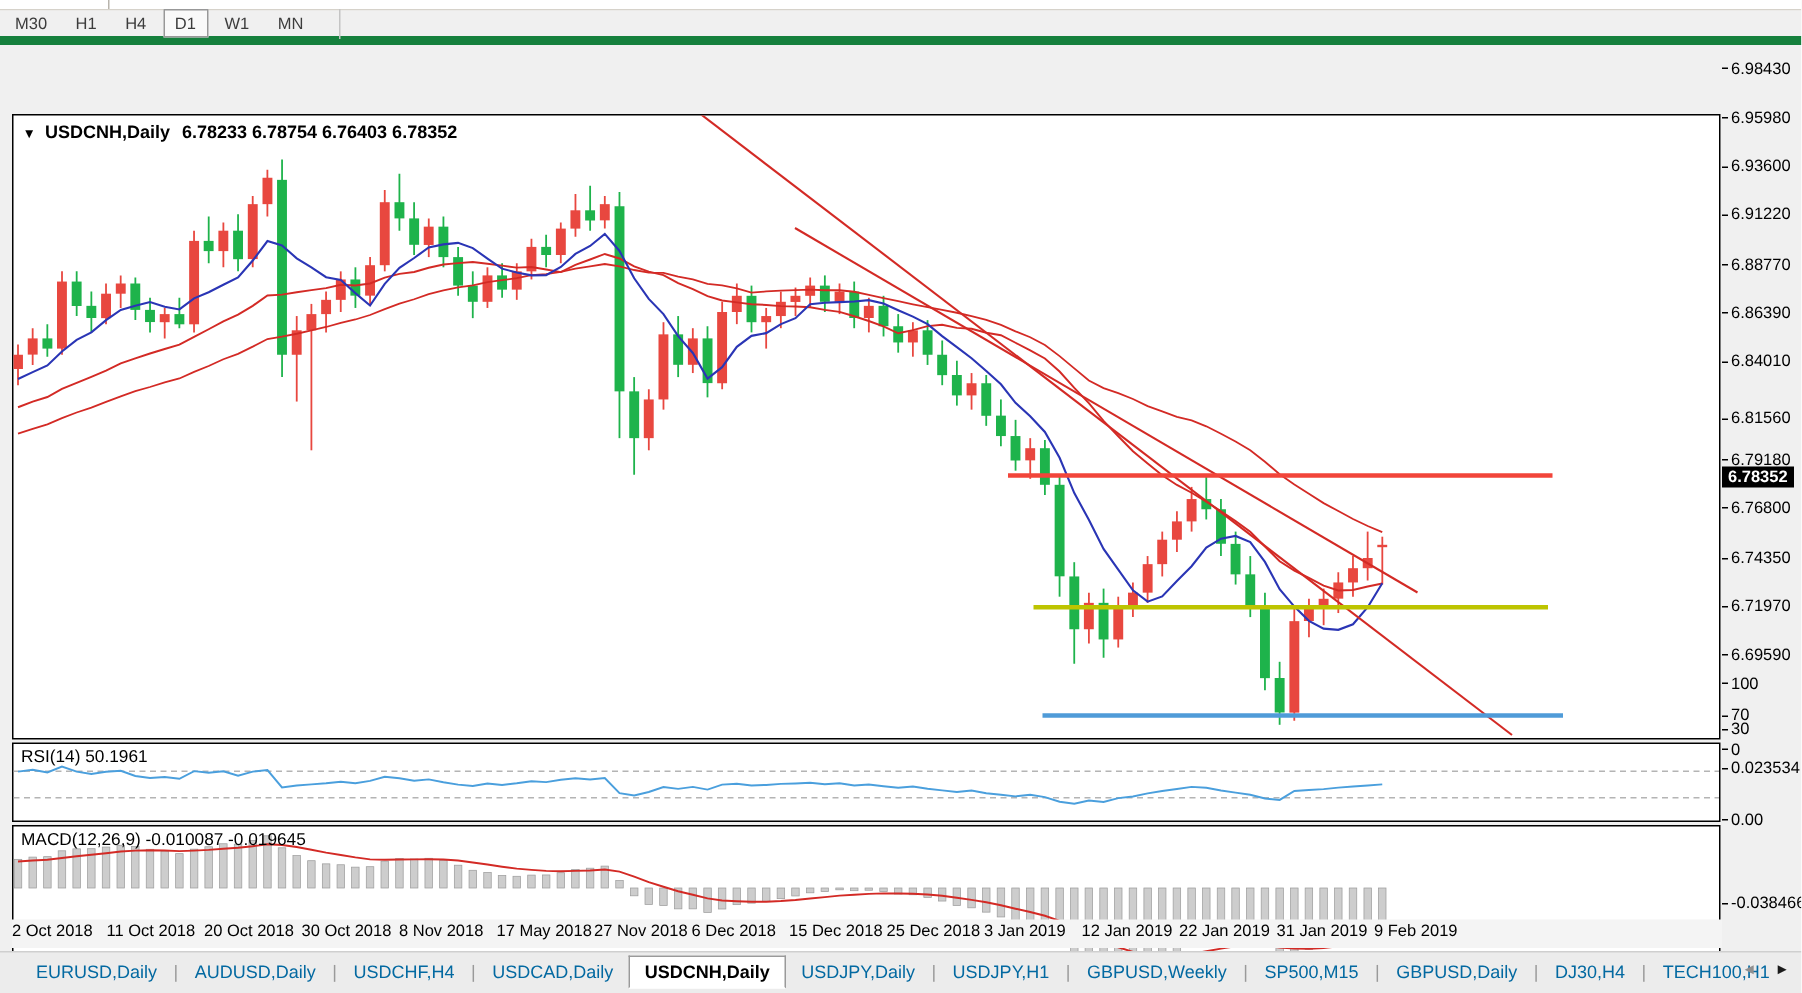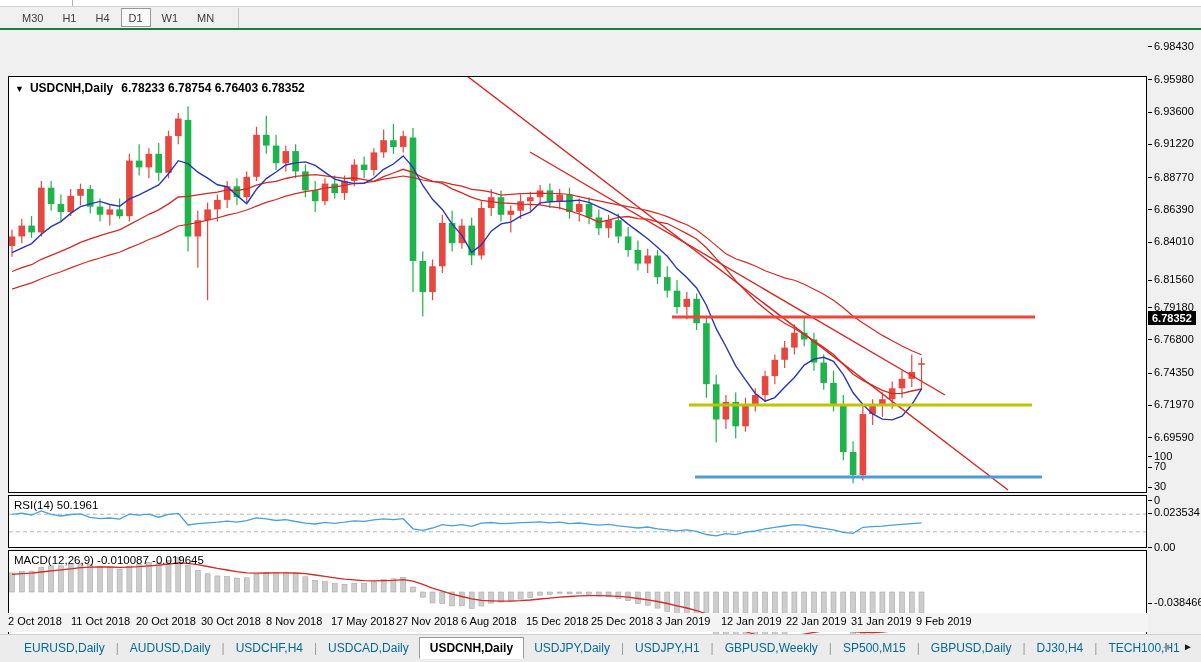--- a/index.html
+++ b/index.html
@@ -1,21 +1,21 @@
 <!DOCTYPE html>
 <html><head>
 <meta charset="utf-8">
 <style>
   html,body{margin:0;padding:0;background:#fff;}
   .app{position:relative;width:1201px;height:662px;background:#f0f0f0;overflow:hidden;
        font-family:"Liberation Sans",sans-serif;-webkit-font-smoothing:antialiased;}
   .menustrip{position:absolute;left:0;top:0;width:1201px;height:6px;background:#ffffff;border-bottom:1px solid #d6d2ca;}
   .menustrip .mdiv{position:absolute;left:72px;top:0;width:1px;height:6px;background:#b8b4ac;}
   .toolbar{position:absolute;left:0;top:7px;width:1201px;height:23px;background:#f0f0f0;
-           border-bottom:2px solid #15803d;display:flex;align-items:center;padding-left:14px;box-sizing:border-box;}
+           border-bottom:6px solid #15803d;display:flex;align-items:center;padding-left:2px;box-sizing:border-box;}
   .tf{font-family:"Liberation Sans",sans-serif;font-size:11px;color:#3c3c3c;background:transparent;
       border:1px solid transparent;height:19px;padding:1px 7px;margin-right:3px;cursor:default;}
   .tf.active{background:#f9f9f9;border:1px solid #989898;}
   .tbsep{width:1px;height:20px;background:#c4c4c4;margin-left:13px;}
   .pane{position:absolute;background:#ffffff;border:1px solid #000;box-sizing:border-box;margin-top:45px;}
   .pane svg{position:absolute;left:0;top:0;}
   .main{left:8px;top:31px;width:1139px;height:417px;}
   .rsip{left:8px;top:450px;width:1139px;height:53px;}
   .macdp{left:8px;top:505px;width:1139px;height:105px;}
   .charttitle{position:absolute;left:6px;top:4px;font-size:12px;font-weight:700;color:#000;white-space:nowrap;}
@@ -388,37 +388,37 @@
       <div class="ax" style="top:171.7px"><span class="dash"></span>6.86390</div>
       <div class="ax" style="top:204.0px"><span class="dash"></span>6.84010</div>
       <div class="ax" style="top:242px"><span class="dash"></span>6.81560</div>
       <div class="ax" style="top:269.5px"><span class="dash"></span>6.79180</div>
       <div class="ax" style="top:301.8px"><span class="dash"></span>6.76800</div>
       <div class="ax" style="top:335.0px"><span class="dash"></span>6.74350</div>
       <div class="ax" style="top:367.2px"><span class="dash"></span>6.71970</div>
       <div class="ax" style="top:399.5px"><span class="dash"></span>6.69590</div>
       <div class="ptag" style="top:280.2px">6.78352</div>
       <div class="ax" style="top:418.5px"><span class="dash"></span>100</div>
-      <div class="ax" style="top:429px"><span class="dash"></span>70</div>
+      <div class="ax" style="top:440px"><span class="dash"></span>70</div>
       <div class="ax" style="top:449.3px"><span class="dash"></span>30</div>
       <div class="ax" style="top:462.5px"><span class="dash"></span>0</div>
       <div class="ax" style="top:475.4px"><span class="dash"></span>0.023534</div>
       <div class="ax" style="top:509.5px"><span class="dash"></span>0.00</div>
       <div class="ax" style="top:565.2px"><span class="dash"></span>-0.038466</div>
     </div>
 
   <div class="daxis" id="daxis">
       <div class="dt" style="left:0px">2 Oct 2018</div>
       <div class="dt" style="left:63px">11 Oct 2018</div>
       <div class="dt" style="left:128px">20 Oct 2018</div>
       <div class="dt" style="left:193px">30 Oct 2018</div>
       <div class="dt" style="left:258px">8 Nov 2018</div>
       <div class="dt" style="left:323px">17 May 2018</div>
       <div class="dt" style="left:388px">27 Nov 2018</div>
-      <div class="dt" style="left:453px">6 Aug 2018</div>
+      <div class="dt" style="left:453px">6 Dec 2018</div>
       <div class="dt" style="left:518px">15 Dec 2018</div>
       <div class="dt" style="left:583px">25 Dec 2018</div>
       <div class="dt" style="left:648px">3 Jan 2019</div>
       <div class="dt" style="left:713px">12 Jan 2019</div>
       <div class="dt" style="left:778px">22 Jan 2019</div>
       <div class="dt" style="left:843px">31 Jan 2019</div>
       <div class="dt" style="left:908px">9 Feb 2019</div>
     </div>
 
   <div class="tabbar">

